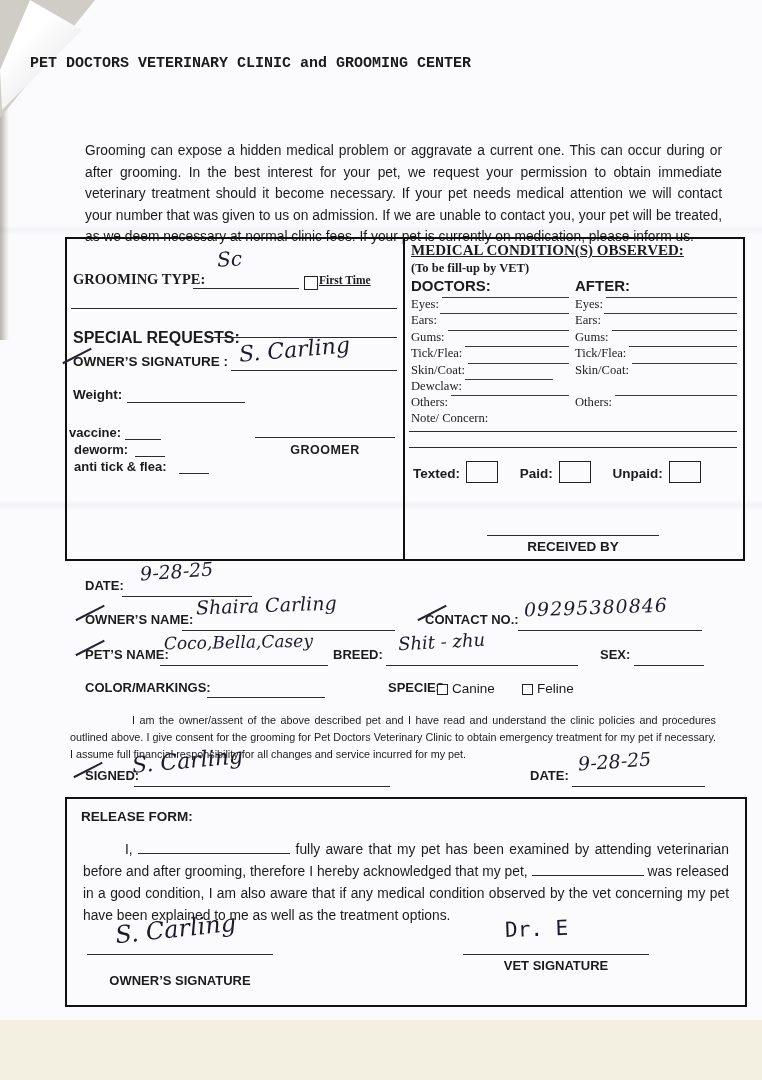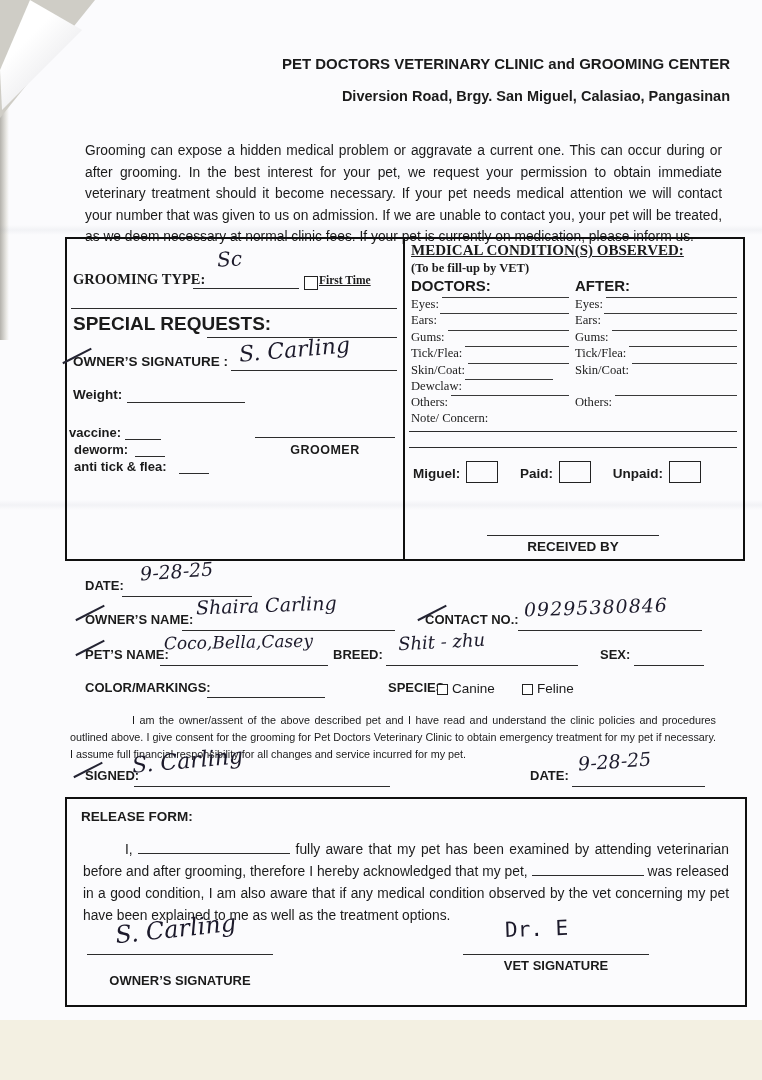--- a/index.html
+++ b/index.html
@@ -15,21 +15,21 @@
   .corner-fold{position:absolute;left:0;top:0;width:100px;height:120px;
                background:linear-gradient(135deg,#ffffff 30%,#e7e7ea 70%,#d8d8dc);
                clip-path:polygon(30px 0,82px 30px,2px 110px,0 70px);
                filter:drop-shadow(2px 2px 2px rgba(60,60,60,.35));}
   .crease{position:absolute;left:0;width:762px;height:10px;pointer-events:none;
           background:linear-gradient(to bottom,rgba(120,130,150,0),rgba(120,130,150,.07),rgba(120,130,150,0));}
   
   .abs{position:absolute;}
   .ser{font-family:"Liberation Serif",serif;}
   .b{font-weight:bold;}
-  .center{text-align:right;}
+  .center{text-align:left;font-family:Liberation Mono, monospace;}
   .hand{font-family:"DejaVu Serif",serif;font-style:italic;color:#1c1a2b;white-space:nowrap;}
   .line{position:absolute;border-top:1.4px solid #2c2c2c;}
   .slash{position:absolute;width:32px;height:1.7px;background:#242433;transform:rotate(-27deg);}
   .bl{display:inline-block;border-bottom:1.4px solid #2c2c2c;height:13px;vertical-align:baseline;}
   .cb{display:inline-block;border:1.5px solid #222;background:#fff;vertical-align:-2px;}
   
   .h-title{position:absolute;top:55px;left:30px;width:700px;font-size:15px;}
   .h-addr{position:absolute;top:88px;left:30px;width:700px;font-size:14.5px;}
   .h-form{position:absolute;top:117px;left:30px;width:700px;font-size:14.5px;}
   .h-form span{border-bottom:2px solid #111;padding-bottom:1px;}
@@ -53,35 +53,34 @@
 <div class="scan">
 
   <div class="left-edge"></div>
   <div class="corner-bg"></div>
   <div class="corner-fold"></div>
   <div class="crease" style="top:225px"></div>
   <div class="crease" style="top:500px"></div>
   <div class="bottom-strip"></div>
 
   <div class="h-title b center">PET DOCTORS VETERINARY CLINIC and GROOMING CENTER</div>
-  <div class="h-addr b center">Diversion Road, Brgy. San Miguel, Calasiao, Pangasinan</div>
 
   <div class="intro">Grooming can expose a hidden medical problem or aggravate a current one. This can occur during or after grooming. In the best interest for your pet, we request your permission to obtain immediate veterinary treatment should it become necessary. If your pet needs medical attention we will contact your number that was given to us on admission. If we are unable to contact you, your pet will be treated, as we deem necessary at normal clinic fees. If your pet is currently on medication, please inform us.</div>
 
   <div class="mainbox">
     <div class="vdiv"></div>
 
     <div class="gt-label ser b">GROOMING TYPE:</div>
     <div class="hand abs" style="left:150px;top:8px;font-size:20px;transform:rotate(-4deg);">Sc</div>
     <div class="line" style="left:126px;top:49px;width:106px;"></div>
     <span class="cb abs" style="left:237px;top:37px;width:12px;height:12px;"></span>
     <div class="abs ser b" style="left:252px;top:35px;font-size:11.5px;text-decoration:underline;">First Time</div>
     <div class="line" style="left:4px;top:69px;width:326px;border-top-width:1.6px;"></div>
 
-    <div class="abs b" style="left:6px;top:74px;font-size:19px;">SPECIAL REQUESTS:</div>
+    <div class="abs b" style="left:6px;top:90px;font-size:16px;">SPECIAL REQUESTS:</div>
     <div class="line" style="left:140px;top:98px;width:190px;"></div>
 
     <div class="abs b" style="left:6px;top:115px;font-size:13.5px;">OWNER’S SIGNATURE :</div>
     <div class="slash" style="left:-6px;top:116px;"></div>
     <div class="hand abs" style="left:172px;top:98px;font-size:22px;transform:rotate(-5deg);">S. Carling</div>
     <div class="line" style="left:164px;top:131px;width:166px;"></div>
 
     <div class="abs b" style="left:6px;top:148px;font-size:13.5px;">Weight:</div>
     <div class="line" style="left:60px;top:163px;width:118px;"></div>
 
@@ -156,21 +155,21 @@
           <span>Others:</span>
           <span class="fill"></span>
         </div>
     </div>
 
     <div class="abs ser" style="left:344px;top:172px;font-size:12.6px;">Note/ Concern:</div>
     <div class="line" style="left:342px;top:192px;width:328px;border-top-width:1.2px;"></div>
     <div class="line" style="left:342px;top:208px;width:328px;border-top-width:1.2px;"></div>
 
     <div class="abs b" style="left:346px;top:222px;font-size:13.5px;">
-      <span>Miguel:</span><span class="paybox"></span>
+      <span>Texted:</span><span class="paybox"></span>
       <span style="margin-left:14px">Paid:</span><span class="paybox"></span>
       <span style="margin-left:14px">Unpaid:</span><span class="paybox"></span>
     </div>
 
     <div class="line" style="left:420px;top:296px;width:172px;border-top-width:1.2px;"></div>
     <div class="abs b" style="left:420px;top:300px;width:172px;text-align:center;font-size:13.5px;">RECEIVED BY</div>
   </div>
 
   <div class="abs b" style="left:85px;top:578px;font-size:13px;">DATE:</div>
   <div class="hand abs" style="left:140px;top:560px;font-size:19px;transform:rotate(-4deg);">9-28-25</div>

